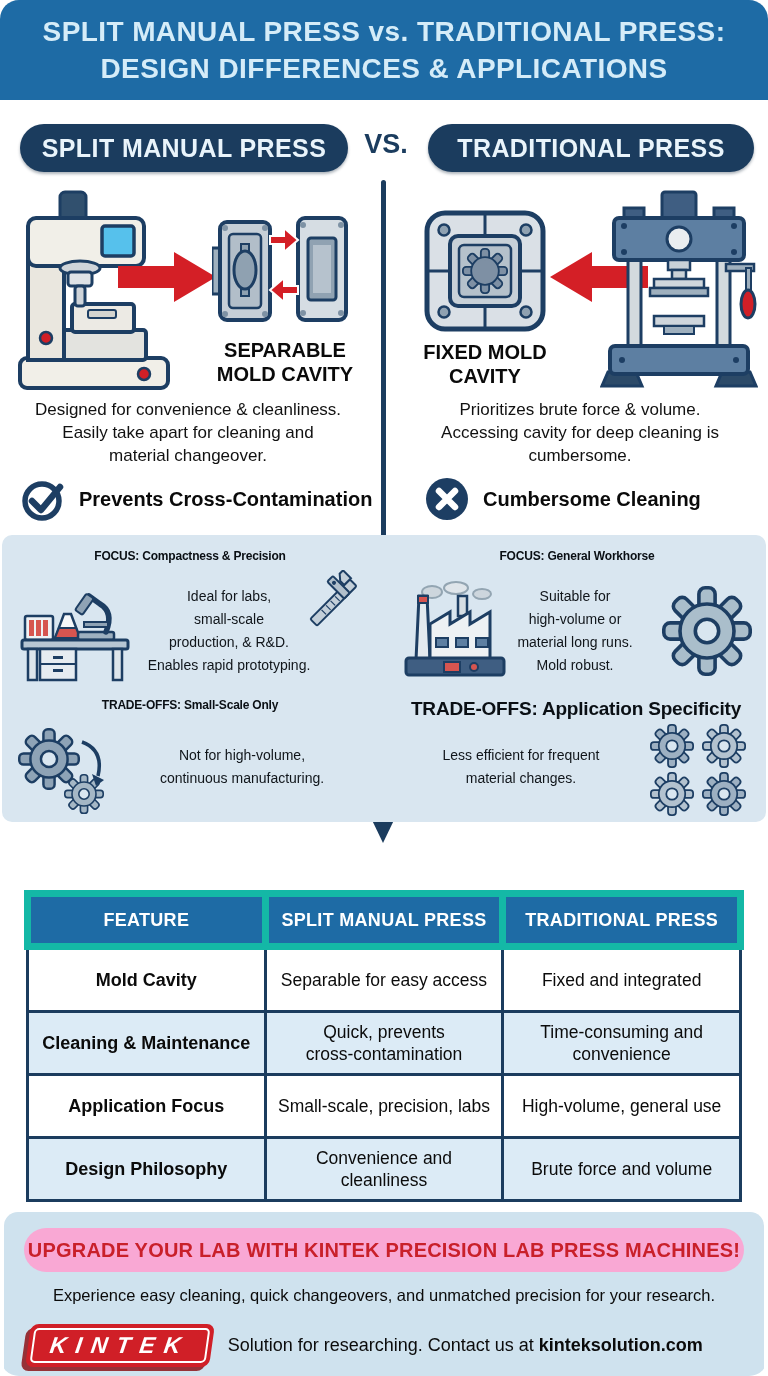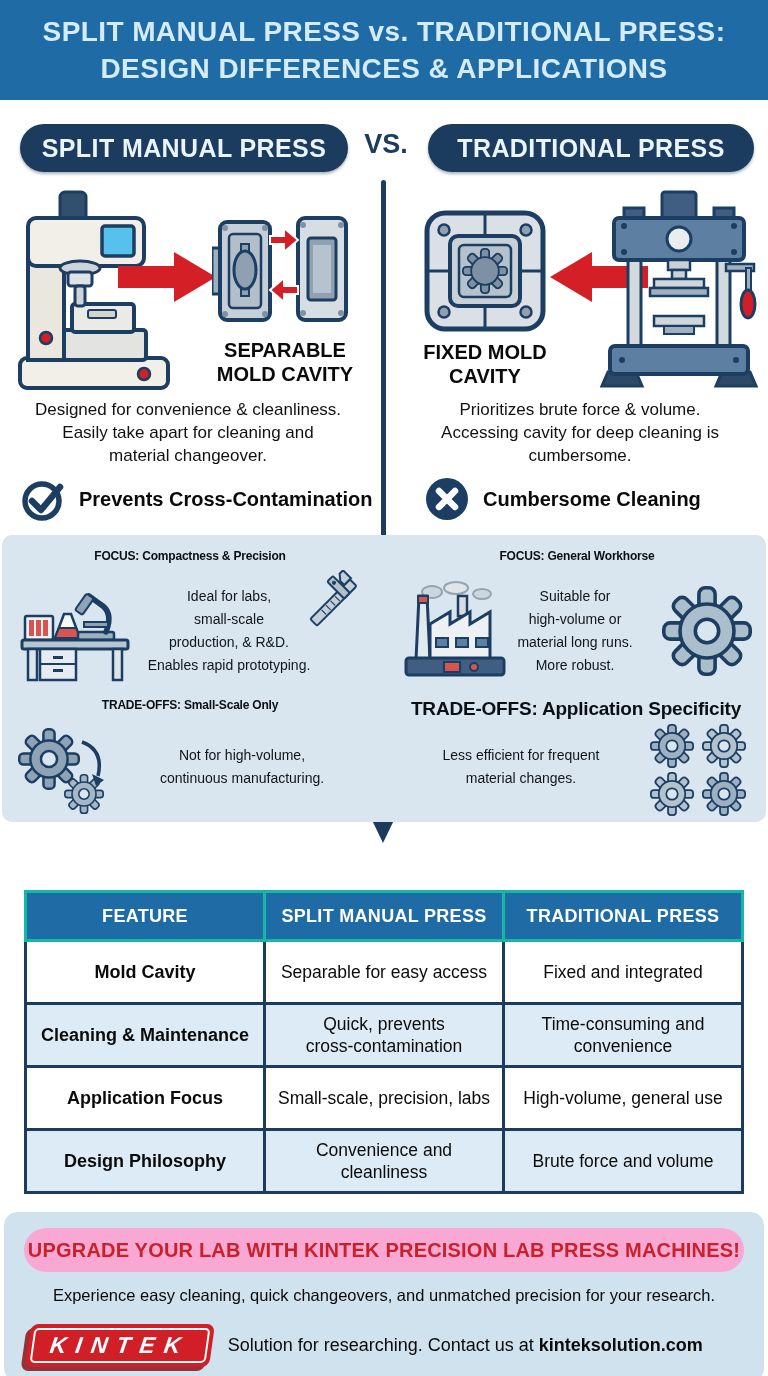--- a/index.html
+++ b/index.html
@@ -1,17 +1,17 @@
 <!DOCTYPE html>
 <html><head>
 <meta charset="utf-8">
 <style>
   html,body{margin:0;padding:0;background:#ffffff;}
   #poster{position:relative;width:768px;height:1376px;background:#ffffff;overflow:hidden;
-    font-family:"Liberation Sans",sans-serif;color:#0d0d0d;}
+    font-family:"Liberation Sans",sans-serif;color:#0d0d0d;border-radius:19px;}
   .pre{white-space:pre-line;}
 
   
   .top-banner{position:absolute;top:0;left:0;width:768px;height:100px;background:#1e6ba5;
     display:flex;flex-direction:column;justify-content:center;align-items:center;text-align:center;}
   .top-banner .line{color:#d5ecf8;font-weight:bold;font-size:28px;line-height:37px;letter-spacing:.4px;}
 
   
   .pill{position:absolute;top:124px;height:48px;background:#1b3c5e;border-radius:26px;
     display:flex;align-items:center;justify-content:center;color:#e9f4fb;font-weight:bold;
@@ -36,21 +36,21 @@
   
   .band{position:absolute;top:535px;left:2px;width:764px;height:287px;background:#d9e6f0;border-radius:10px;}
   .band-title{position:absolute;text-align:center;font-weight:bold;color:#0a0f14;font-size:12px;letter-spacing:-.2px;}
   .band-text{position:absolute;text-align:center;font-size:14px;line-height:23px;color:#10151a;}
 
   
   .summary-heading{position:absolute;top:846px;left:0;width:768px;text-align:center;
     font-size:27px;font-weight:bold;color:#1b3c5e;letter-spacing:1.2px;}
   table.summary{position:absolute;top:890px;left:24px;width:720px;border-collapse:collapse;table-layout:fixed;}
   table.summary th{background:#1e6ba5;color:#ffffff;font-weight:bold;font-size:18px;height:44px;
-    border:3px solid #14b8a6;letter-spacing:.3px;}
+    border:7px solid #14b8a6;letter-spacing:.3px;}
   table.summary td{border:3px solid #1b3c5e;text-align:center;font-size:17.5px;line-height:22px;
     height:54px;padding:3px 10px;background:#ffffff;color:#0b0b0b;}
   table.summary tr.alt td{background:#dcebf6;}
   table.summary td.feature{font-weight:bold;font-size:18px;}
 
   
   .footer-band{position:absolute;top:1212px;left:4px;width:760px;height:170px;background:#cfe2ee;border-radius:14px;}
   .cta-pill{position:absolute;top:1228px;left:24px;width:720px;height:44px;background:#f9a8d4;
     border-radius:23px;display:flex;align-items:center;justify-content:center;}
   .cta-text{color:#c9202a;font-weight:bold;font-size:20px;letter-spacing:.2px;}
@@ -268,21 +268,21 @@
     <rect x="54" y="58" width="12" height="9" fill="#5d7fa2" stroke="#1d3e63" stroke-width="2"></rect>
     <rect x="74" y="58" width="12" height="9" fill="#5d7fa2" stroke="#1d3e63" stroke-width="2"></rect>
     <rect x="4" y="78" width="98" height="17" rx="3" fill="#3f5e82" stroke="#1d3e63" stroke-width="3"></rect>
     <rect x="42" y="82" width="16" height="10" fill="#d65550" stroke="#1d3e63" stroke-width="2"></rect>
     <circle cx="72" cy="87" r="4" fill="#d65550" stroke="#1d3e63" stroke-width="2"></circle>
   </svg>
 
   <div class="band-text pre" style="left:470px;top:585px;width:210px">Suitable for
 high-volume or
 material long runs.
-More robust.</div>
+Mold robust.</div>
 
   <svg class="abs" style="left:662px;top:586px" width="90" height="90" viewBox="0 0 100 100">
     <use href="#gear" x="0" y="0" width="100" height="100" fill="#aabecb"></use>
   </svg>
 
   <div class="band-title" style="top:698px;left:8px;width:364px">TRADE-OFFS: Small-Scale Only</div>
   <div class="band-title" style="top:698px;left:388px;width:376px;font-size:19px">TRADE-OFFS: Application Specificity</div>
 
   <svg class="abs" style="left:18px;top:726px" width="96" height="88" viewBox="0 0 96 88">
     <use href="#gear" x="0" y="2" width="62" height="62" fill="#8ea3b6"></use>

